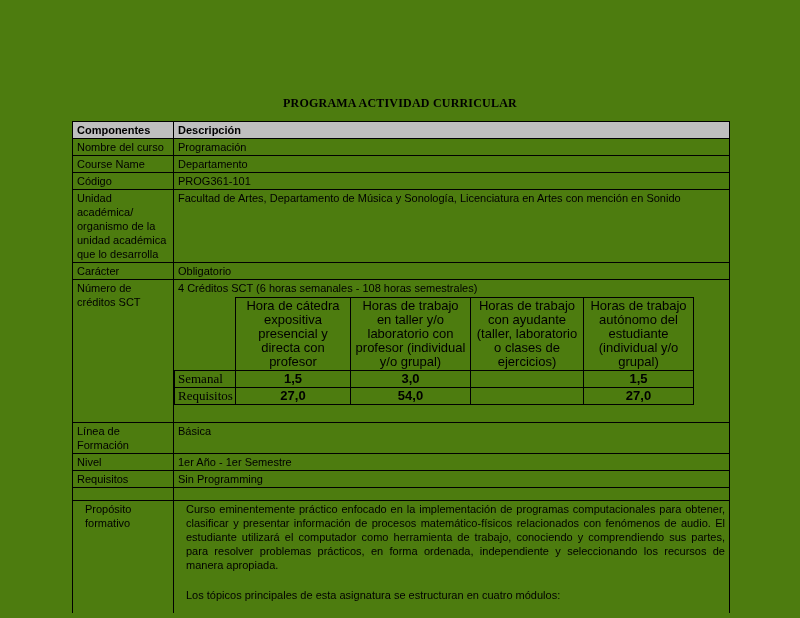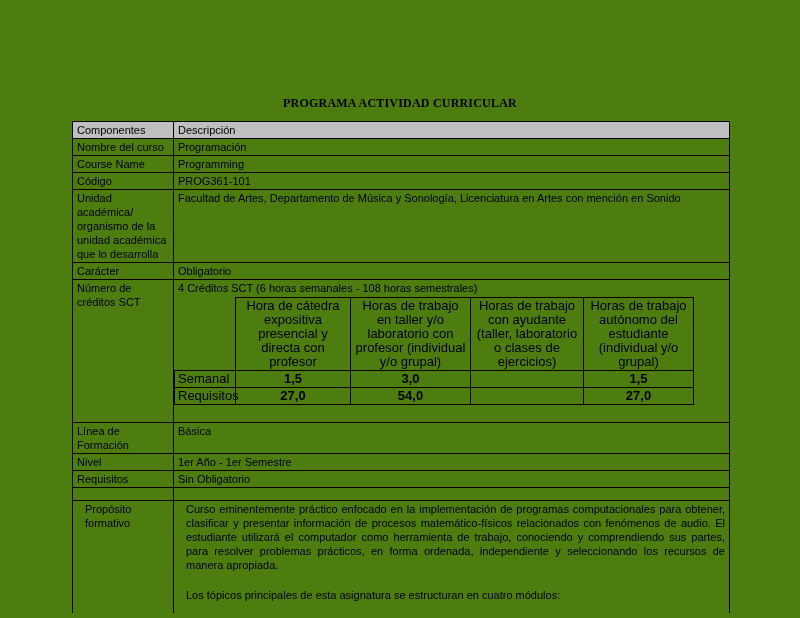--- a/index.html
+++ b/index.html
@@ -40,21 +40,21 @@
     border: 1px solid var(--border-color, #000);
     padding: 1px 4px;
     vertical-align: top;
     text-align: left;
     font-weight: normal;
     font-size: 11px;
     line-height: 14px;
   }
   .main th {
     background: var(--header-bg, #bfbfbf);
-    font-weight: normal;
+    font-weight: bold;
   }
   .main tr.spacer td { height: 13px; }
   .main tr.cut td { border-bottom: none; height: 112px; padding-left: 12px; }
 
   
   td.credits-cell { padding: 0; }
   .credits-intro { padding: 1px 4px 2px 4px; }
   table.credits {
     border-collapse: collapse;
     table-layout: fixed;
@@ -68,21 +68,21 @@
   .credits col.h4 { width: 110px; }
   .credits td {
     border: 1px solid var(--border-color, #000);
     padding: 1px 3px;
     vertical-align: top;
     font-size: 13px;
     line-height: 14px;
   }
   .credits td.corner { border: none; }
   .credits td.chead { text-align: center; height: 62px; }
-  .credits td.clabel { height: 16px; }
+  .credits td.clabel { height: 16px; font-family: Liberation Serif, serif; }
   .credits td.cval { text-align: center; height: 16px; font-weight: bold; }
 
   p { margin: 0; }
   .para { text-align: justify; }
   .topics { margin-top: 16px; }
 </style>
 </head>
 <body>
 
 <div class="page">
@@ -100,21 +100,21 @@
         <th>Descripción</th>
       </tr>
 
       <tr>
         <td>Nombre del curso</td>
         <td>Programación</td>
       </tr>
 
       <tr>
         <td>Course Name</td>
-        <td>Programming</td>
+        <td>Departamento</td>
       </tr>
 
       <tr>
         <td>Código</td>
         <td>PROG361-101</td>
       </tr>
 
       <tr>
         <td>Unidad académica/ organismo de la unidad académica que lo desarrolla</td>
         <td>Facultad de Artes, Departamento de Música y Sonología, Licenciatura en Artes con mención en Sonido</td>
@@ -169,21 +169,21 @@
         <td>Básica</td>
       </tr>
 
       <tr>
         <td>Nivel</td>
         <td>1er Año - 1er Semestre</td>
       </tr>
 
       <tr>
         <td>Requisitos</td>
-        <td>Sin Obligatorio</td>
+        <td>Sin Programming</td>
       </tr>
 
       <tr class="spacer">
         <td></td>
         <td></td>
       </tr>
 
       <tr class="cut">
         <td>Propósito formativo</td>
         <td>

